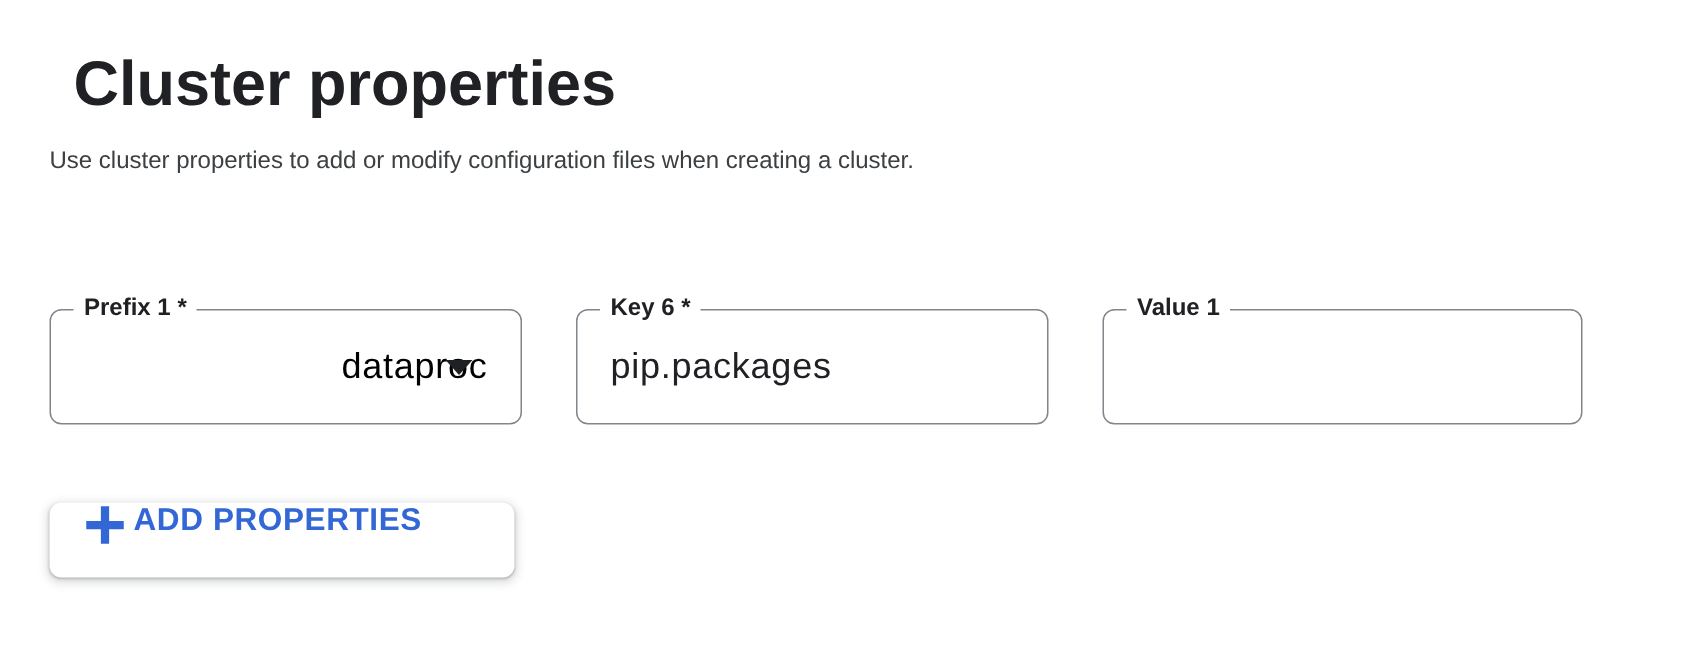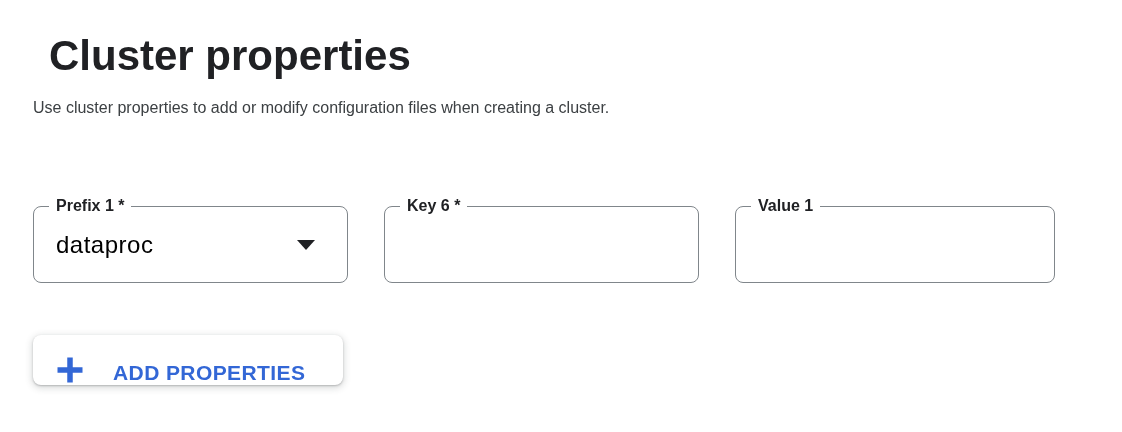--- a/index.html
+++ b/index.html
@@ -71,42 +71,42 @@
     width: 100%;
     padding: 0;
     background: transparent;
     font-family: "Liberation Sans", sans-serif;
     font-size: 24px;
     color: #202124;
     letter-spacing: 0.5px;
     white-space: nowrap;
   }
 
-  .select-trigger { cursor: pointer; }
+  .select-trigger { cursor: pointer; justify-content: flex-end; }
 
   .dropdown-arrow {
     position: absolute;
     right: 32px; top: 50%;
     margin-top: -5px;
     width: 0; height: 0;
     border-left: 9px solid transparent;
     border-right: 9px solid transparent;
     border-top: 10px solid #202124;
   }
 
   .add-btn {
     position: absolute; left: 33px; top: 335px;
     height: 50px;
     min-width: 310px;
     background: #ffffff;
     border: none;
     border-radius: 8px;
     display: flex;
-    align-items: flex-end;
-    gap: 28px;
+    align-items: flex-start;
+    gap: 4px;
     padding: 0 30px 0 22px;
     cursor: pointer;
     box-shadow: 0 1px 2px rgba(60,64,67,0.30), 0 2px 6px 2px rgba(60,64,67,0.15);
     font-family: "Liberation Sans", sans-serif;
   }
 
   .add-btn-label {
     font-size: 21px;
     font-weight: 700;
     letter-spacing: 0.4px;
@@ -129,20 +129,21 @@
   <div class="fields-row">
 
     <div class="field select-trigger">
       <span class="float-label">Prefix 1 *</span>
       <span class="field-value">dataproc</span>
       <span class="dropdown-arrow"></span>
     </div>
 
     <div class="field">
       <span class="float-label">Key 6 *</span>
+      <input class="field-input" type="text" value="pip.packages" style="">
     </div>
 
     <div class="field value-field">
       <span class="float-label">Value 1</span>
     </div>
 
   </div>
 
   <button class="add-btn">
     <span class="plus-icon">

